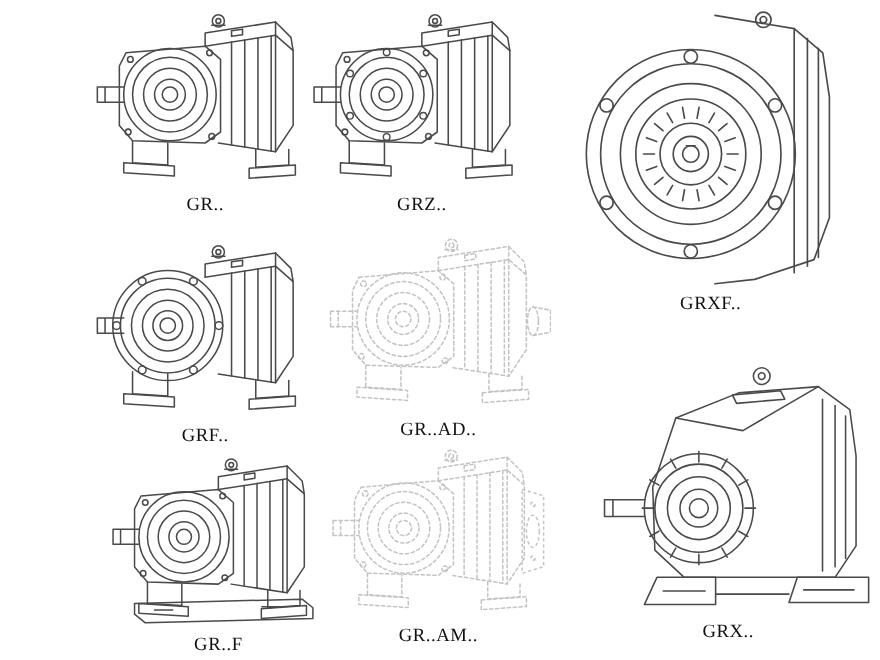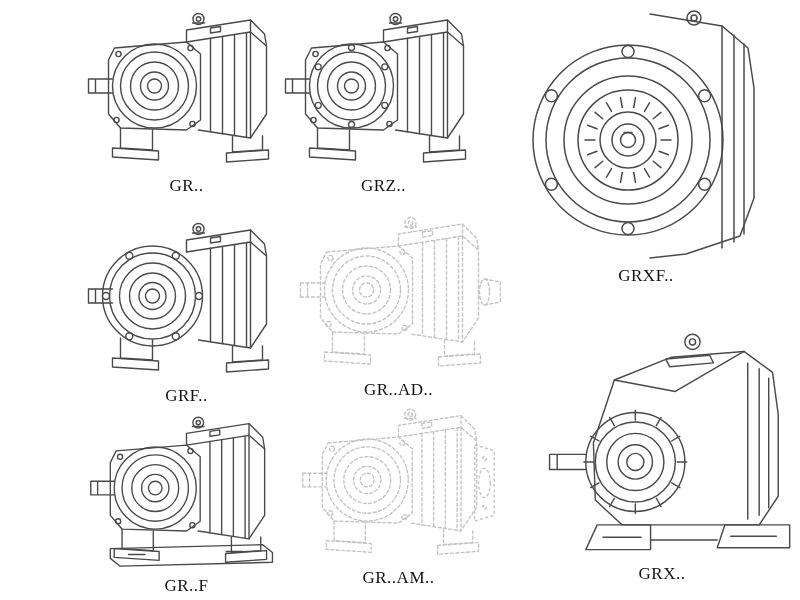--- a/index.html
+++ b/index.html
@@ -179,21 +179,21 @@
 
 <div class="cell" style="left:296px;top:206px;width:205px;height:200px;">
   <svg class="drawing ghost" width="205" height="172" viewBox="0 0 200 172">
     <use href="#sym-body"></use>
       <use href="#sym-front-plate"></use>
       <use href="#sym-adapter"></use>
   </svg>
   <div class="label">GR..AD..</div>
 </div>
 
-<div class="cell" style="left:84px;top:406px;width:205px;height:194px;">
+<div class="cell" style="left:96px;top:406px;width:205px;height:194px;">
   <svg class="drawing solid" width="205" height="168" viewBox="0 0 200 172">
     <use href="#sym-body"></use>
       <use href="#sym-front-plate"></use>
       <use href="#sym-base-plate"></use>
   </svg>
   <div class="label">GR..F</div>
 </div>
 
 <div class="cell" style="left:296px;top:398px;width:205px;height:194px;">
   <svg class="drawing ghost" width="205" height="168" viewBox="0 0 200 172">

